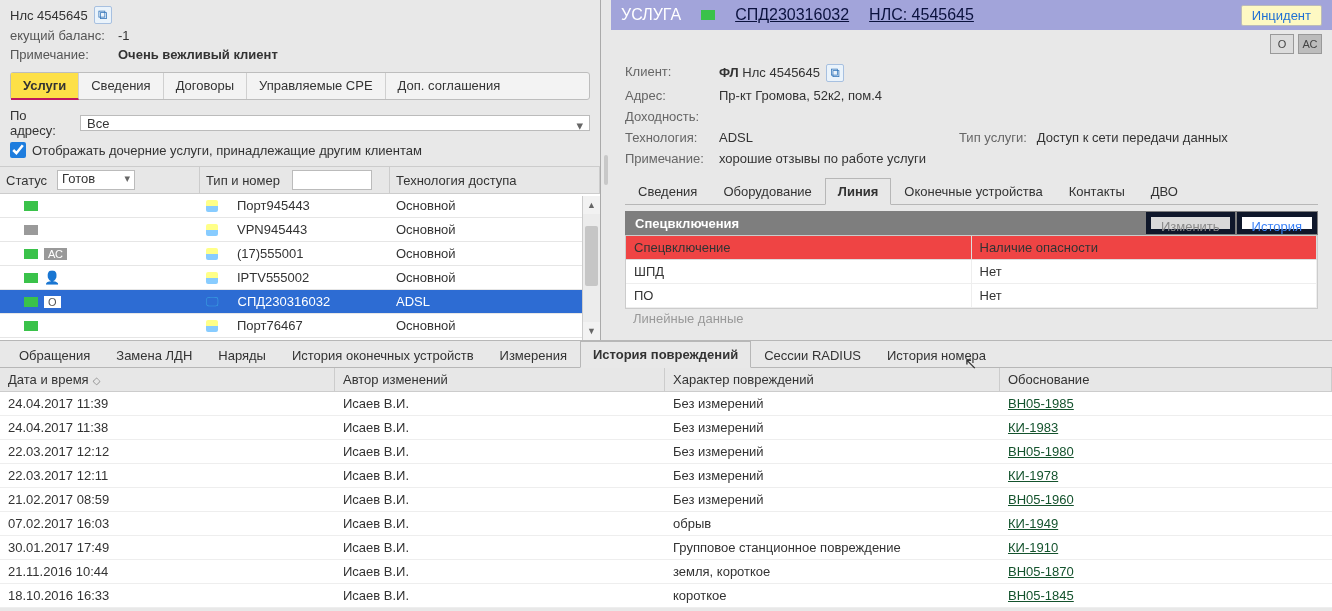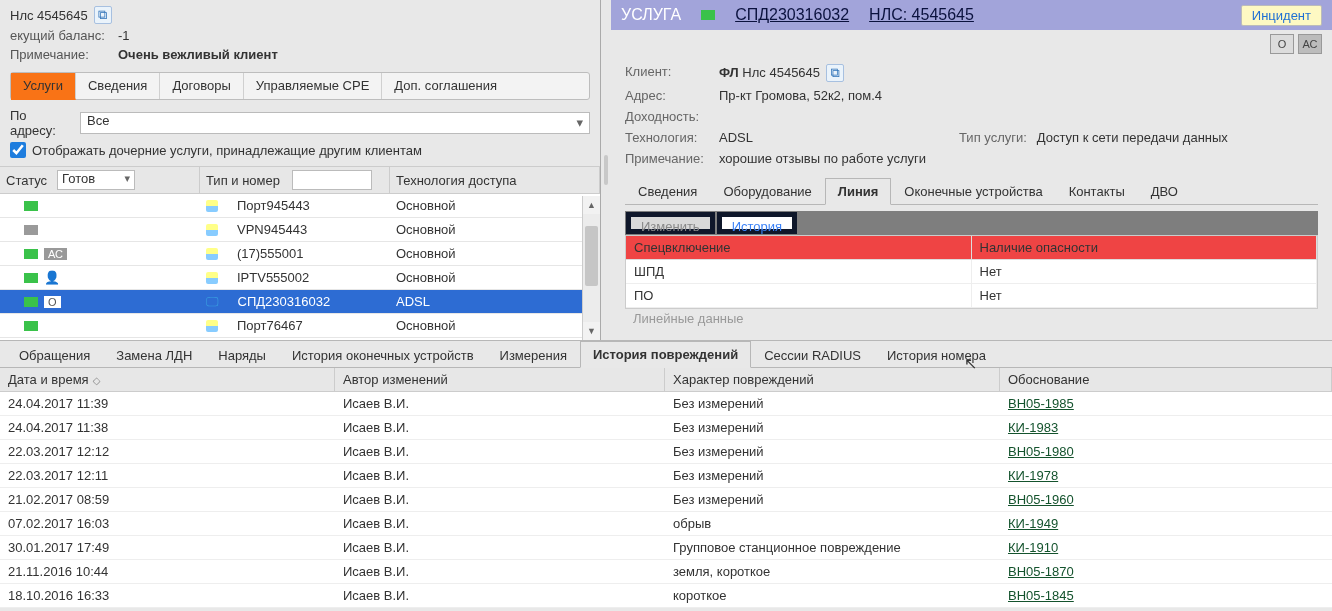--- a/index.html
+++ b/index.html
@@ -7,23 +7,23 @@
 .top-wrap{display:flex;height:340px}
 .left-pane{width:601px;border-right:1px solid #aaa;display:flex;flex-direction:column;position:relative}
 .right-pane{flex:1;display:flex;flex-direction:column}
 .left-head{padding:6px 10px 2px}
 .row{display:flex;align-items:center;margin-bottom:4px}
 .kv-label{color:#555;width:108px}
 .copy-ico{display:inline-flex;align-items:center;justify-content:center;width:18px;height:18px;border:1px solid #a7c0e0;border-radius:2px;background:#eaf3fb;color:#2e72b8;margin-left:6px;cursor:pointer;font-size:13px}
 .tabs{display:flex;border:1px solid #bdbdbd;border-radius:3px;background:#f3f3f3;margin:4px 10px 6px}
 .tab{padding:5px 12px;border-right:1px solid #d0d0d0;cursor:pointer;color:#333}
 .tab:last-child{border-right:none}
-.tab.active{background:#f97316;font-weight:400;border-bottom:2px solid #f97316;margin-bottom:-1px}
+.tab.active{background:#fde047;font-weight:700;border-bottom:2px solid #be185d;margin-bottom:-1px}
 .filters{padding:2px 10px}
-.select{border:1px solid #bbb;background:#fff;height:22px;padding:0 22px 0 6px;position:relative}
+.select{border:1px solid #bbb;background:#fff;height:16px;padding:0 22px 0 6px;position:relative}
 .select::after{content:"▾";position:absolute;right:6px;top:2px;color:#666}
 .wide-sel{flex:1}
 .chk{display:flex;align-items:center;margin-top:4px}
 .chk input{width:16px;height:16px;accent-color:#1e7dde;margin:0 6px 0 0}
 .grid-hd{display:flex;background:#e7e7e7;border-top:1px solid #ccc;border-bottom:1px solid #ccc;margin-top:6px}
 .grid-hd .cell{border-right:1px solid #ccc;padding:3px 6px;display:flex;align-items:center}
 .cell.c1{width:200px}
 .cell.c2{width:190px}
 .cell.c3{flex:1}
 .small-sel{border:1px solid #bbb;background:#fff;height:20px;width:78px;padding:0 18px 0 4px;position:relative;margin-left:10px}
@@ -260,20 +260,21 @@
     </div>
     <div class="rtabs">
       <div class="rtab">Сведения</div>
       <div class="rtab">Оборудование</div>
       <div class="rtab active">Линия</div>
       <div class="rtab">Оконечные устройства</div>
       <div class="rtab">Контакты</div>
       <div class="rtab">ДВО</div>
     </div>
     <div class="spec-bar">
+      <div class="lbl">Спецвключения</div>
       <button class="spec-btn">Изменить</button>
       <button class="spec-btn h">История</button>
     </div>
     <div class="spec-table">
       <div class="stbl-hd">
         <div>Спецвключение</div>
         <div>Наличие опасности</div>
       </div>
       <div id="spec-body">
           <div class="stbl-row">

